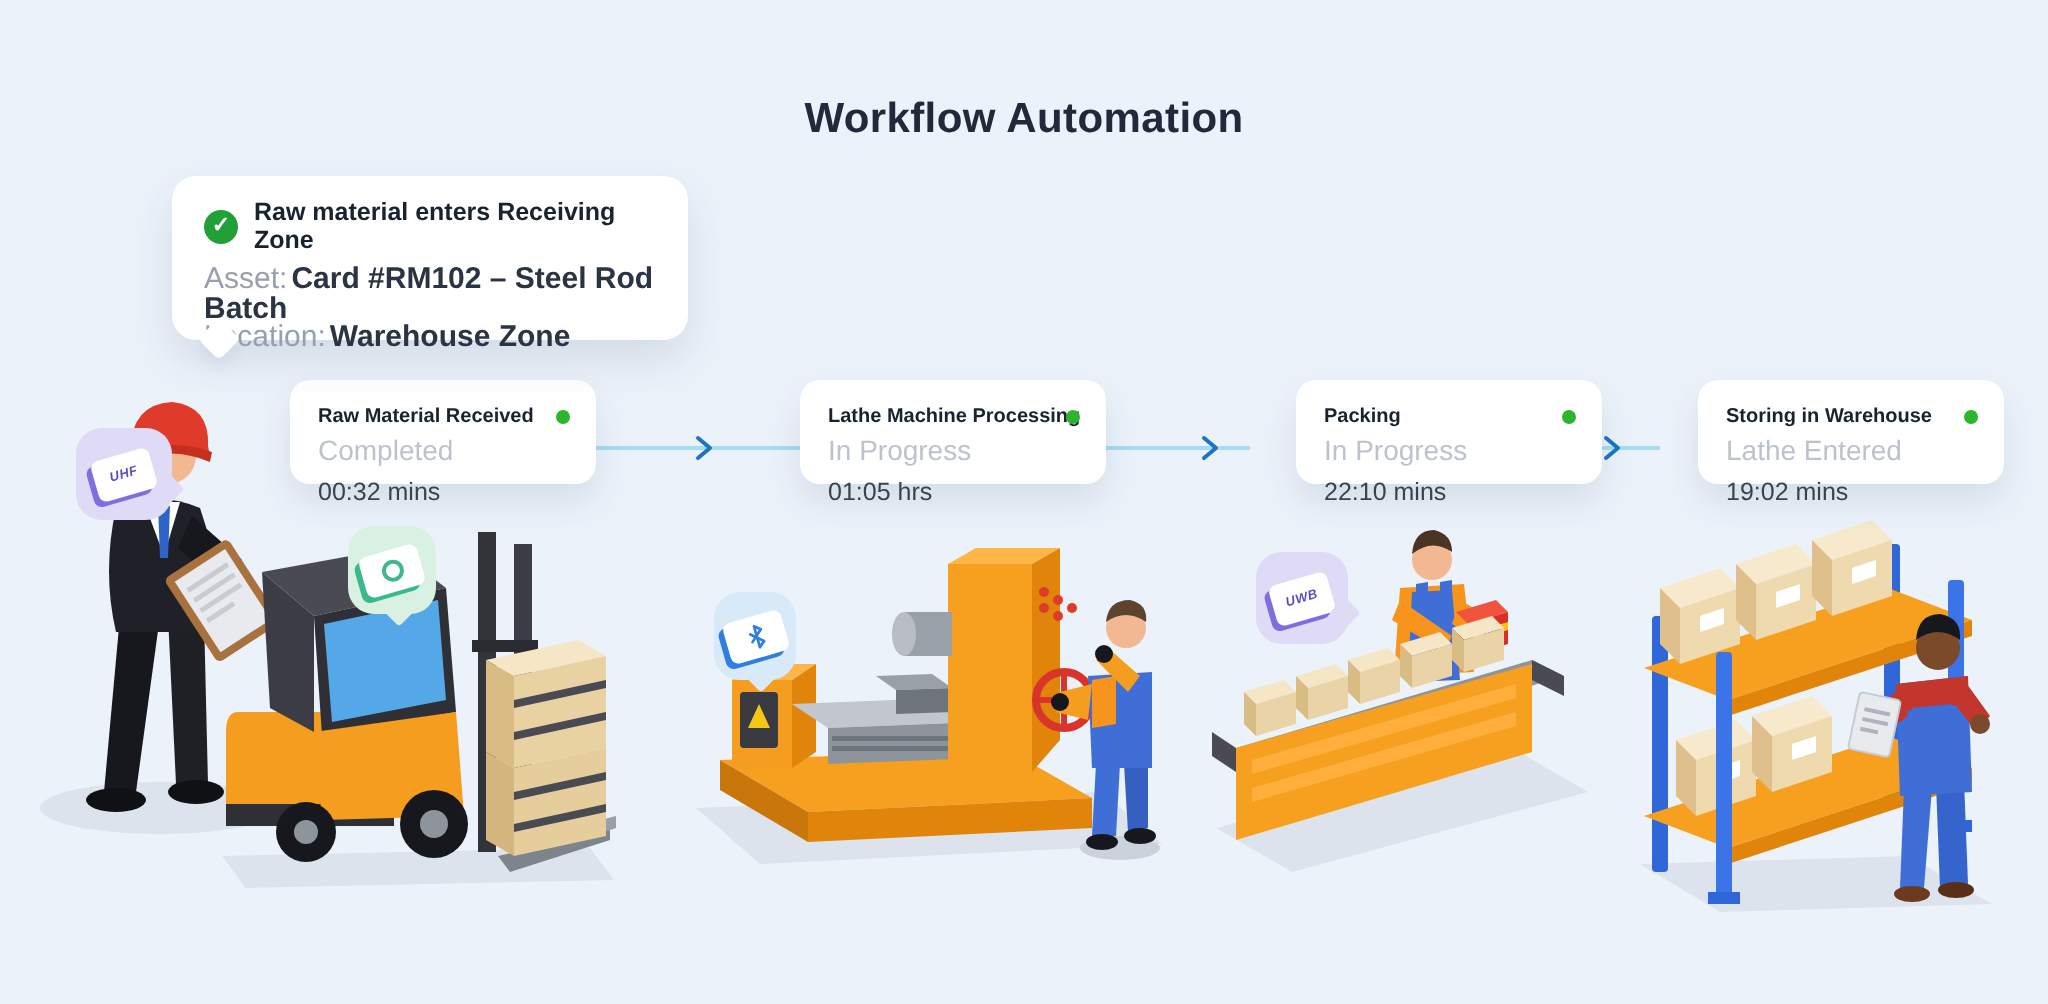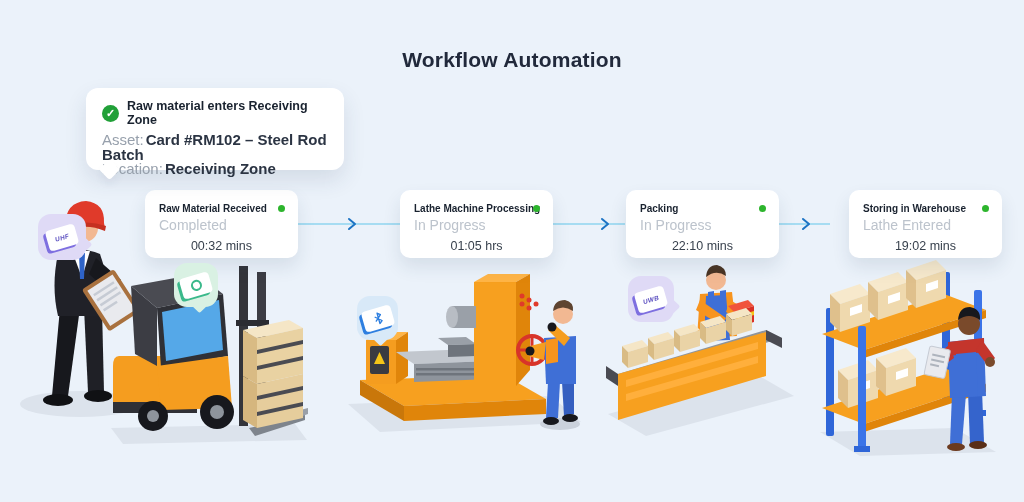--- a/index.html
+++ b/index.html
@@ -25,26 +25,26 @@
   .tooltip-header{display:flex;align-items:center;gap:8px;margin-bottom:6px;}
   .check-badge{
     width:17px;height:17px;border-radius:50%;background:#21A038;color:#fff;
     font-size:11px;line-height:17px;text-align:center;font-weight:700;flex:none;
   }
   .tooltip-title{font-size:12.5px;font-weight:700;color:#19222F;}
   .t-row{font-size:15px;color:#97A0AC;line-height:14.5px;}
   .t-row b{color:#2B3443;font-weight:700;margin-left:2px;}
   
   .stage{
-    position:absolute;top:190px;width:153px;height:68px;background:#fff;border-radius:10px;
+    position:absolute;top:190px;width:153px;height:52px;background:#fff;border-radius:10px;
     box-shadow:0 9px 18px rgba(40,60,90,.11);padding:13px 14px 0;box-sizing:border-box;z-index:5;
   }
   .stage-title{font-size:10px;font-weight:700;color:#19222F;white-space:nowrap;}
   .stage-status{font-size:14px;color:#BCC3CC;margin-top:3px;}
-  .stage-duration{font-size:12.5px;color:#39424E;margin-top:6px;text-align:center;}
+  .stage-duration{font-size:12.5px;color:#39424E;margin-top:6px;}
   .stage-dot{position:absolute;top:15px;right:13px;width:7px;height:7px;border-radius:50%;background:#2DB52D;}
   
   .connector{position:absolute;top:223px;height:2px;background:#A6DCF2;z-index:4;}
   .chev{position:absolute;top:217px;width:14px;height:14px;z-index:4;}
   
   .bubble{
     position:absolute;border-radius:13px;display:flex;align-items:center;justify-content:center;z-index:7;
   }
   .bubble .tail{position:absolute;width:11px;height:11px;transform:rotate(45deg);background:inherit;border-radius:2px;}
   .tail-right{right:-4px;top:55%;}
@@ -73,38 +73,38 @@
 
   <div class="tooltip">
     <div class="tooltip-header">
       <div class="check-badge">✓</div>
       <div class="tooltip-title">Raw material enters Receiving Zone</div>
     </div>
     <div class="t-row">
       <span>Asset:</span><b>Card #RM102 – Steel Rod Batch</b>
     </div>
     <div class="t-row">
-      <span>Location:</span><b>Receiving Zone</b>
+      <span>Location:</span><b>Warehouse Zone</b>
     </div>
     <div class="tooltip-tail"></div>
   </div>
 
   <div class="stage" style="left:145px">
     <div class="stage-title">Raw Material Received</div>
     <div class="stage-status">Completed</div>
     <div class="stage-duration">00:32 mins</div>
     <div class="stage-dot"></div>
   </div>
   <div class="stage" style="left:400px">
     <div class="stage-title">Lathe Machine Processing</div>
     <div class="stage-status">In Progress</div>
     <div class="stage-duration">01:05 hrs</div>
     <div class="stage-dot"></div>
   </div>
-  <div class="stage" style="left:626px">
+  <div class="stage" style="left:648px">
     <div class="stage-title">Packing</div>
     <div class="stage-status">In Progress</div>
     <div class="stage-duration">22:10 mins</div>
     <div class="stage-dot"></div>
   </div>
   <div class="stage" style="left:849px">
     <div class="stage-title">Storing in Warehouse</div>
     <div class="stage-status">Lathe Entered</div>
     <div class="stage-duration">19:02 mins</div>
     <div class="stage-dot"></div>

